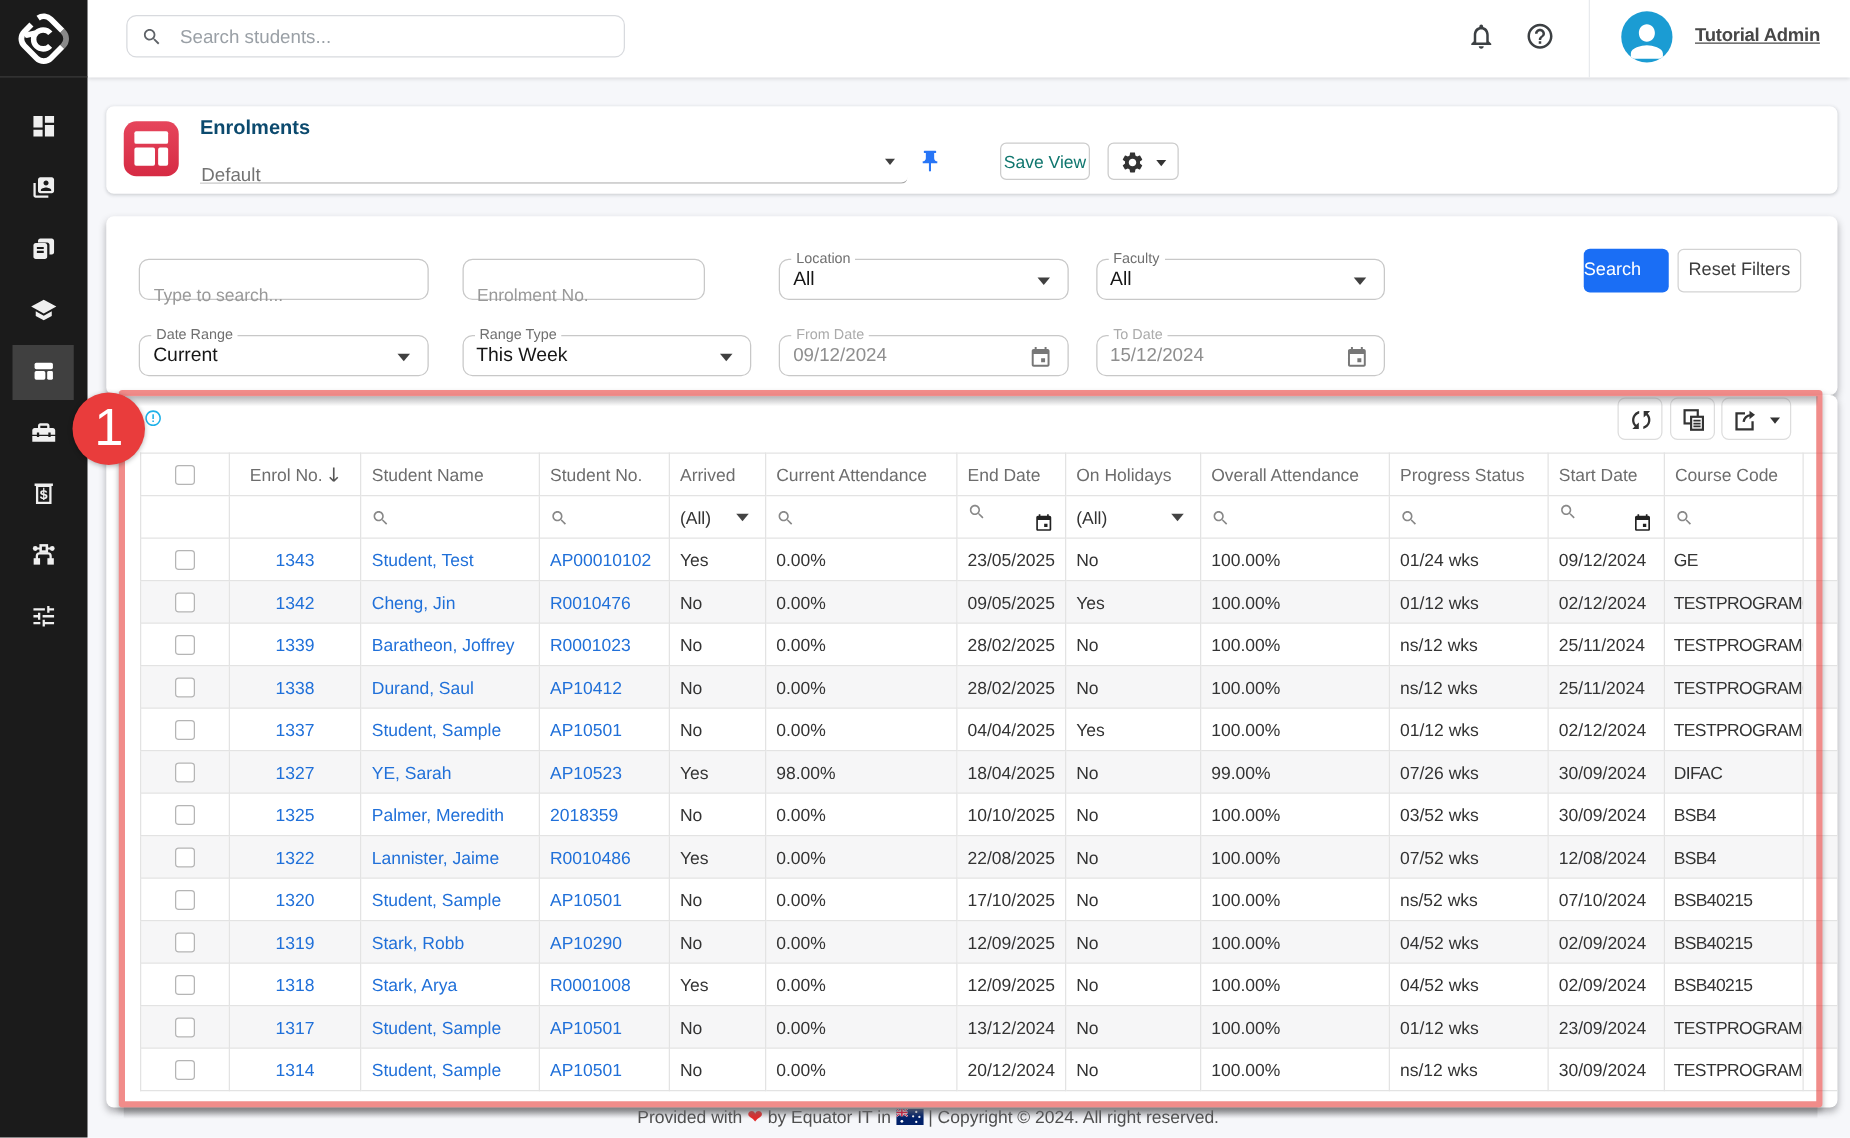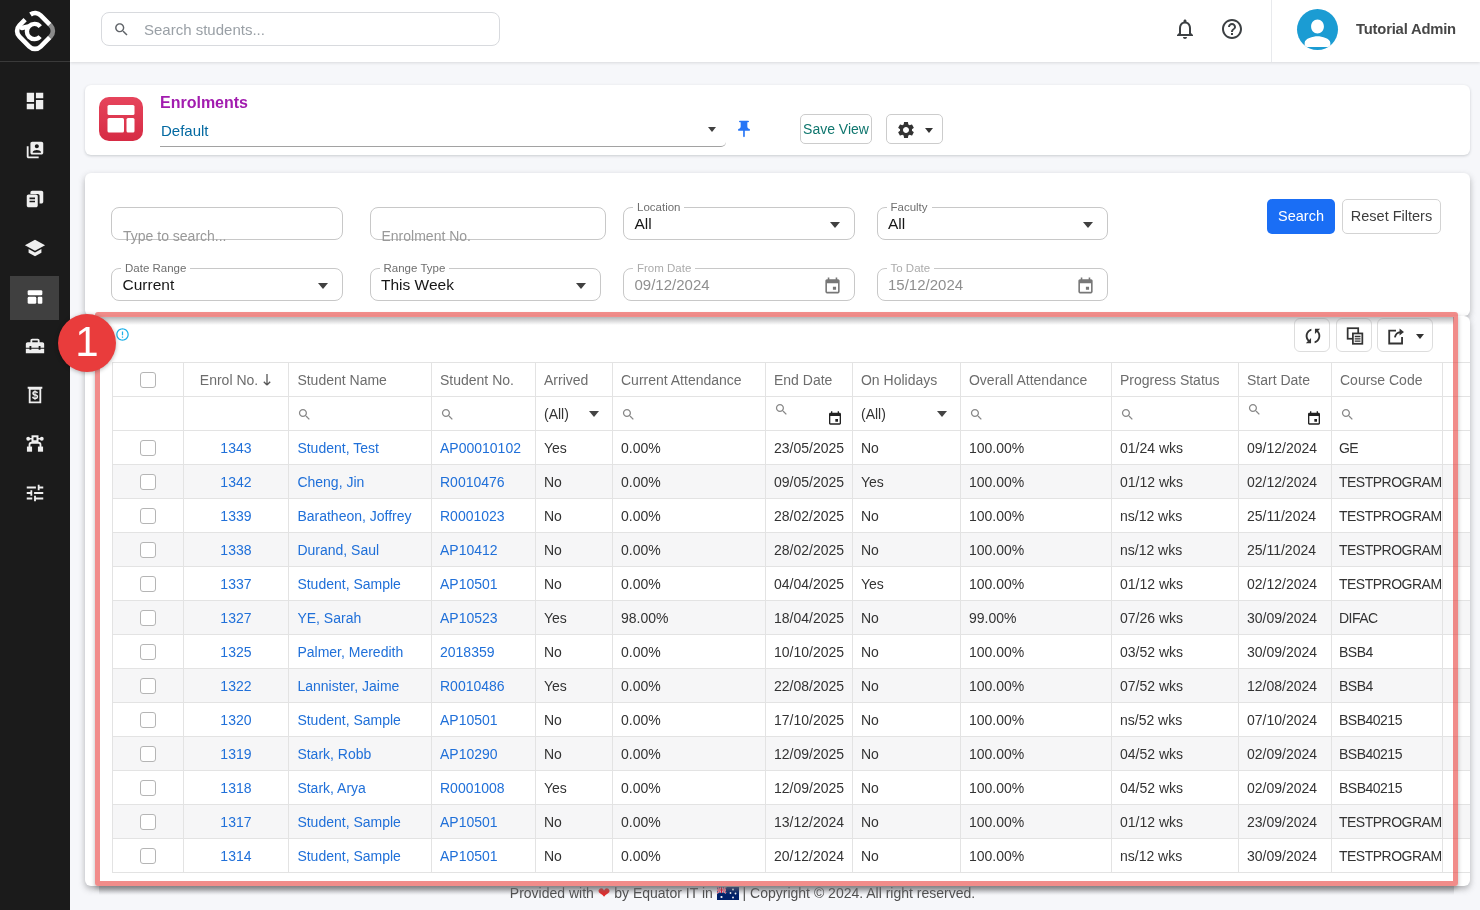--- a/index.html
+++ b/index.html
@@ -8,60 +8,60 @@
 
 .topbar{position:absolute;left:70px;top:0;width:1410px;height:62px;background:#fff;
  box-shadow:0 1px 3px rgba(0,0,0,.12);z-index:5;}
 .searchbox{position:absolute;left:31px;top:12px;width:399px;height:34px;border:1px solid #d8dade;
  border-radius:8px;background:#fff;}
 .searchbox .ph{position:absolute;left:42px;top:8px;font-size:15px;color:#9aa0a6;}
 .searchbox svg{position:absolute;left:11px;top:8px;}
 .tb-ic{position:absolute;top:17px;}
 .tbdivider{position:absolute;left:1201px;top:0px;width:1px;height:62px;background:#e8eaed;}
 .avatar{position:absolute;left:1227px;top:9px;width:41px;height:41px;border-radius:50%;background:#1b9cd3;overflow:hidden;}
-.uname{position:absolute;left:1286px;top:21px;font-size:14.8px;color:#474747;font-weight:700;letter-spacing:-.2px;}
+.uname{position:absolute;left:1286px;top:21px;font-size:14.8px;color:#474747;font-weight:700;letter-spacing:-.2px;text-decoration:underline;}
 
 .sidebar{position:absolute;left:0;top:0;width:70px;height:910px;background:#1b1b1b;z-index:6;}
 .sb-logo{position:absolute;left:0;top:0;width:70px;height:62px;border-bottom:1px solid #3a3a3a;}
 .nav-item{position:absolute;left:0;width:70px;height:49px;}
 .nav-item svg{position:absolute;left:24px;top:14px;}
 .nav-hl{position:absolute;left:10px;top:276px;width:49px;height:44px;background:#404040;}
 
 .card{position:absolute;background:#fff;border-radius:6px;box-shadow:0 1px 3px rgba(40,50,60,.22);}
 .c2,.c3{box-shadow:0 3px 6px rgba(70,70,75,.4);}
 .c1{left:85px;top:85px;width:1385px;height:70px;}
 .c2{left:85px;top:173px;width:1385px;height:143px;}
 .c3{left:85px;top:316px;width:1385px;height:570px;overflow:hidden;}
 
 .redic{position:absolute;left:14px;top:12px;width:44px;height:44px;border-radius:10px;
  background:linear-gradient(#e6455c,#d62b44);}
-.c1 .ttl{position:absolute;left:75px;top:9px;font-size:16px;font-weight:700;color:#a21caf;}
+.c1 .ttl{position:absolute;left:75px;top:9px;font-size:16px;font-weight:700;color:#0c4a6e;}
 .c1 .sel{position:absolute;left:75px;top:31px;width:566px;height:31px;border-bottom:1px solid #a2a2a2;border-radius:0 0 5px 0;}
-.c1 .sel .v{position:absolute;left:1px;top:6px;font-size:15px;color:#0369a1;}
+.c1 .sel .v{position:absolute;left:1px;top:16px;font-size:15px;color:#737373;}
 .caret{width:0;height:0;border-left:5px solid transparent;border-right:5px solid transparent;border-top:6px solid #404040;}
 .c1 .sel .caret{position:absolute;right:10px;top:11px;border-left-width:4.5px;border-right-width:4.5px;border-top-width:5.5px;}
 .pin{position:absolute;left:649px;top:34px;}
 .btn{position:absolute;border:1px solid #ccc;border-radius:5px;background:#fff;color:#0f766e;
  font-size:14px;text-align:center;}
 .saveview{left:715px;top:29px;width:72px;height:30px;line-height:29px;}
 .gearbtn{left:801px;top:29px;width:57px;height:30px;}
 .gearbtn svg{position:absolute;left:9px;top:5px;}
 .gearbtn .caret{position:absolute;right:9px;top:13px;border-top-color:#333;border-left-width:4px;border-right-width:4px;border-top-width:5px;}
 
 .fld{position:absolute;height:33px;border:1px solid #c8c8c8;border-radius:8px;padding-left:16px;}
 .fld .lab{position:absolute;left:9px;top:-7px;background:#fff;padding:0 4px;font-size:11.5px;color:#6f6f6f;line-height:12px;}
 .fld .lab.lt{color:#ababab;}
 .fld .val{position:absolute;left:10.5px;top:7px;font-size:15.5px;color:#161616;}
 .fld .val.gray{font-size:15px;}
 .fld .val.gray{color:#8f8f8f;}
 .fld .ph{position:absolute;left:11px;top:8px;font-size:14px;color:#999;margin-top:12px;}
 .fld .caret{position:absolute;right:14px;top:14px;}
 .fld svg.cal{position:absolute;right:12px;top:7px;}
 .bluebtn{position:absolute;left:1182px;top:26px;width:68px;height:35px;background:#1a6ef5;border-radius:5px;
- color:#fff;font-size:14.5px;text-align:center;line-height:35px;}
+ color:#fff;font-size:14.5px;text-align:left;line-height:35px;}
 .resetbtn{position:absolute;left:1257px;top:26px;width:99px;height:35px;border:1px solid #d3d3d3;border-radius:5px;
  background:#fff;color:#3d3d3d;font-size:14.5px;text-align:center;line-height:33px;}
 
 .gridbtn{position:absolute;top:2px;width:36px;height:34px;border:1px solid #ddd;border-radius:6px;background:#fff;}
 .gridbtn svg{position:absolute;left:7px;top:6px;}
 .expbtn{width:56px;}
 .expbtn .caret{position:absolute;right:8px;top:15px;border-left-width:4.5px;border-right-width:4.5px;border-top-width:5px;border-top-color:#333;}
 table.dg{position:absolute;left:27px;top:46px;border-collapse:collapse;table-layout:fixed;
  font-size:14px;color:#333;}
 .dg th,.dg td{border:1px solid #e3e3e3;padding:0 0 0 8px;text-align:left;font-weight:400;
@@ -197,21 +197,21 @@
       <svg width="20" height="20" viewBox="0 0 24 24">
         <path d="M19.14 12.94c.04-.3.06-.61.06-.94 0-.32-.02-.64-.07-.94l2.03-1.58c.18-.14.23-.41.12-.61l-1.92-3.32c-.12-.22-.37-.29-.59-.22l-2.39.96c-.5-.38-1.03-.7-1.62-.94l-.36-2.54c-.04-.24-.24-.41-.48-.41h-3.84c-.24 0-.43.17-.47.41l-.36 2.54c-.59.24-1.13.57-1.62.94l-2.39-.96c-.22-.08-.47 0-.59.22L2.74 8.87c-.12.21-.08.47.12.61l2.03 1.58c-.05.3-.09.63-.09.94s.02.64.07.94l-2.03 1.58c-.18.14-.23.41-.12.61l1.92 3.32c.12.22.37.29.59.22l2.39-.96c.5.38 1.03.7 1.62.94l.36 2.54c.05.24.24.41.48.41h3.84c.24 0 .44-.17.47-.41l.36-2.54c.59-.24 1.13-.56 1.62-.94l2.39.96c.22.08.47 0 .59-.22l1.92-3.32c.12-.22.07-.47-.12-.61l-2.01-1.58zM12 15.6c-1.98 0-3.6-1.62-3.6-3.6s1.62-3.6 3.6-3.6 3.6 1.62 3.6 3.6-1.62 3.6-3.6 3.6z" fill="#333"></path>
       </svg>
       <span class="caret"></span>
     </div>
   </div>
 <div class="card c2">
     <div class="fld" style="left:26px;top:34px;width:231.5px;">
       <span class="ph">Type to search...</span>
     </div>
-    <div class="fld" style="left:284.5px;top:34px;width:236px;">
+    <div class="fld" style="left:284.5px;top:34px;width:194px;">
       <span class="ph">Enrolment No.</span>
     </div>
     <div class="fld" style="left:538px;top:34px;width:231.5px;">
       <span class="lab">Location</span>
       <span class="val">All</span>
       <span class="caret"></span>
     </div>
     <div class="fld" style="left:791.5px;top:34px;width:231.5px;">
       <span class="lab">Faculty</span>
       <span class="val">All</span>

